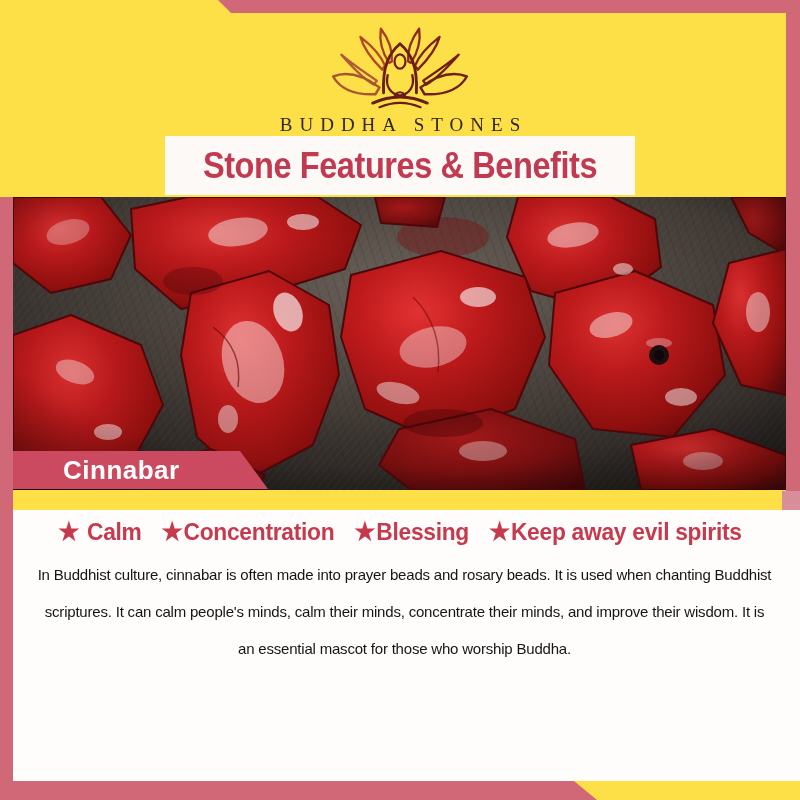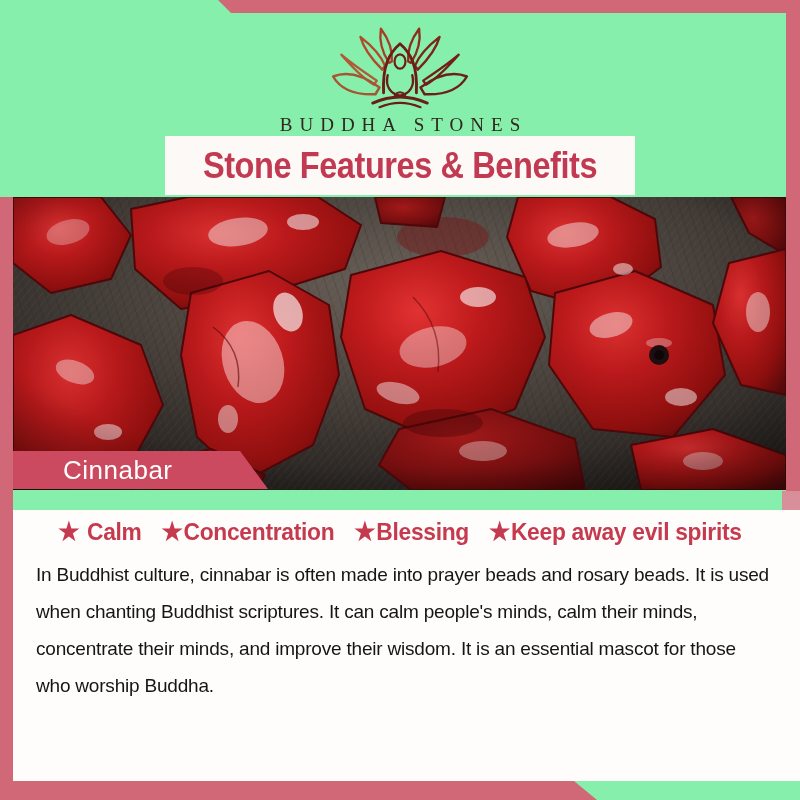--- a/index.html
+++ b/index.html
@@ -1,17 +1,17 @@
 <!DOCTYPE html>
 <html><head>
 <meta charset="utf-8">
 <style>
   html,body{margin:0;padding:0;}
   body{width:800px;height:800px;font-family:"Liberation Sans",sans-serif;}
-  .canvas{position:absolute;top:0;left:0;width:800px;height:800px;background:#86efac;overflow:hidden;}
+  .canvas{position:absolute;top:0;left:0;width:800px;height:800px;background:#fde047;overflow:hidden;}
 
   
   .band-top{position:absolute;top:0;left:0;width:800px;height:13px;background:#d06878;
     clip-path:polygon(218px 0,800px 0,800px 13px,231px 13px);}
   .strip-right{position:absolute;top:0;left:786px;width:14px;height:491px;background:#d06878;}
   .strip-left{position:absolute;top:197px;left:0;width:13px;height:603px;background:#d06878;}
   .band-bottom{position:absolute;top:781px;left:0;width:620px;height:19px;background:#d06878;
     clip-path:polygon(0 0,574px 0,597px 19px,0 19px);}
   .ribbon-right{position:absolute;top:491px;left:782px;width:18px;height:105px;
     background:linear-gradient(180deg,#d88d99,#dc9ba5);
@@ -29,33 +29,33 @@
   .title-text{font-size:37px;font-weight:bold;color:#c23a52;white-space:nowrap;
     transform:scaleX(0.88);transform-origin:center;letter-spacing:-0.5px;}
 
   
   .photo{position:absolute;top:197px;left:13px;width:773px;height:293px;overflow:hidden;background:#3c3632;}
   .photo svg{display:block;}
 
   
   .stone-banner{position:absolute;top:451px;left:13px;width:255px;height:38px;background:#cb4a5f;
     clip-path:polygon(0 0,227px 0,255px 100%,0 100%);display:flex;align-items:center;}
-  .stone-banner-label{margin-left:50px;color:#ffffff;font-size:26px;font-weight:normal;letter-spacing:0.5px;}
+  .stone-banner-label{margin-left:50px;color:#ffffff;font-size:26px;font-weight:bold;letter-spacing:0.5px;}
 
   
   .panel{position:absolute;top:510px;left:13px;width:787px;height:271px;background:#fffdfc;}
 
   .features{position:absolute;top:517px;left:13px;width:774px;display:flex;justify-content:center;
     column-gap:21px;transform:scaleX(0.95);transform-origin:center;white-space:nowrap;}
   .feature{display:flex;align-items:baseline;color:#c63a4f;font-weight:bold;font-size:24px;letter-spacing:-0.3px;}
   .feature .star{font-size:25px;margin-right:1px;}
   .feature:first-child .star{margin-right:8px;}
 
-  .description{position:absolute;top:556px;left:36px;width:737px;font-size:19px;line-height:37px;
-    color:#151515;letter-spacing:-0.2px;}
+  .description{position:absolute;top:556px;left:36px;width:737px;font-size:15px;line-height:37px;
+    color:#151515;letter-spacing:-0.2px;text-align:center;}
 </style>
 </head>
 <body>
 
 <div class="canvas">
 
   <div class="band-top"></div>
   <div class="strip-right"></div>
   <div class="strip-left"></div>
   <div class="band-bottom"></div>

